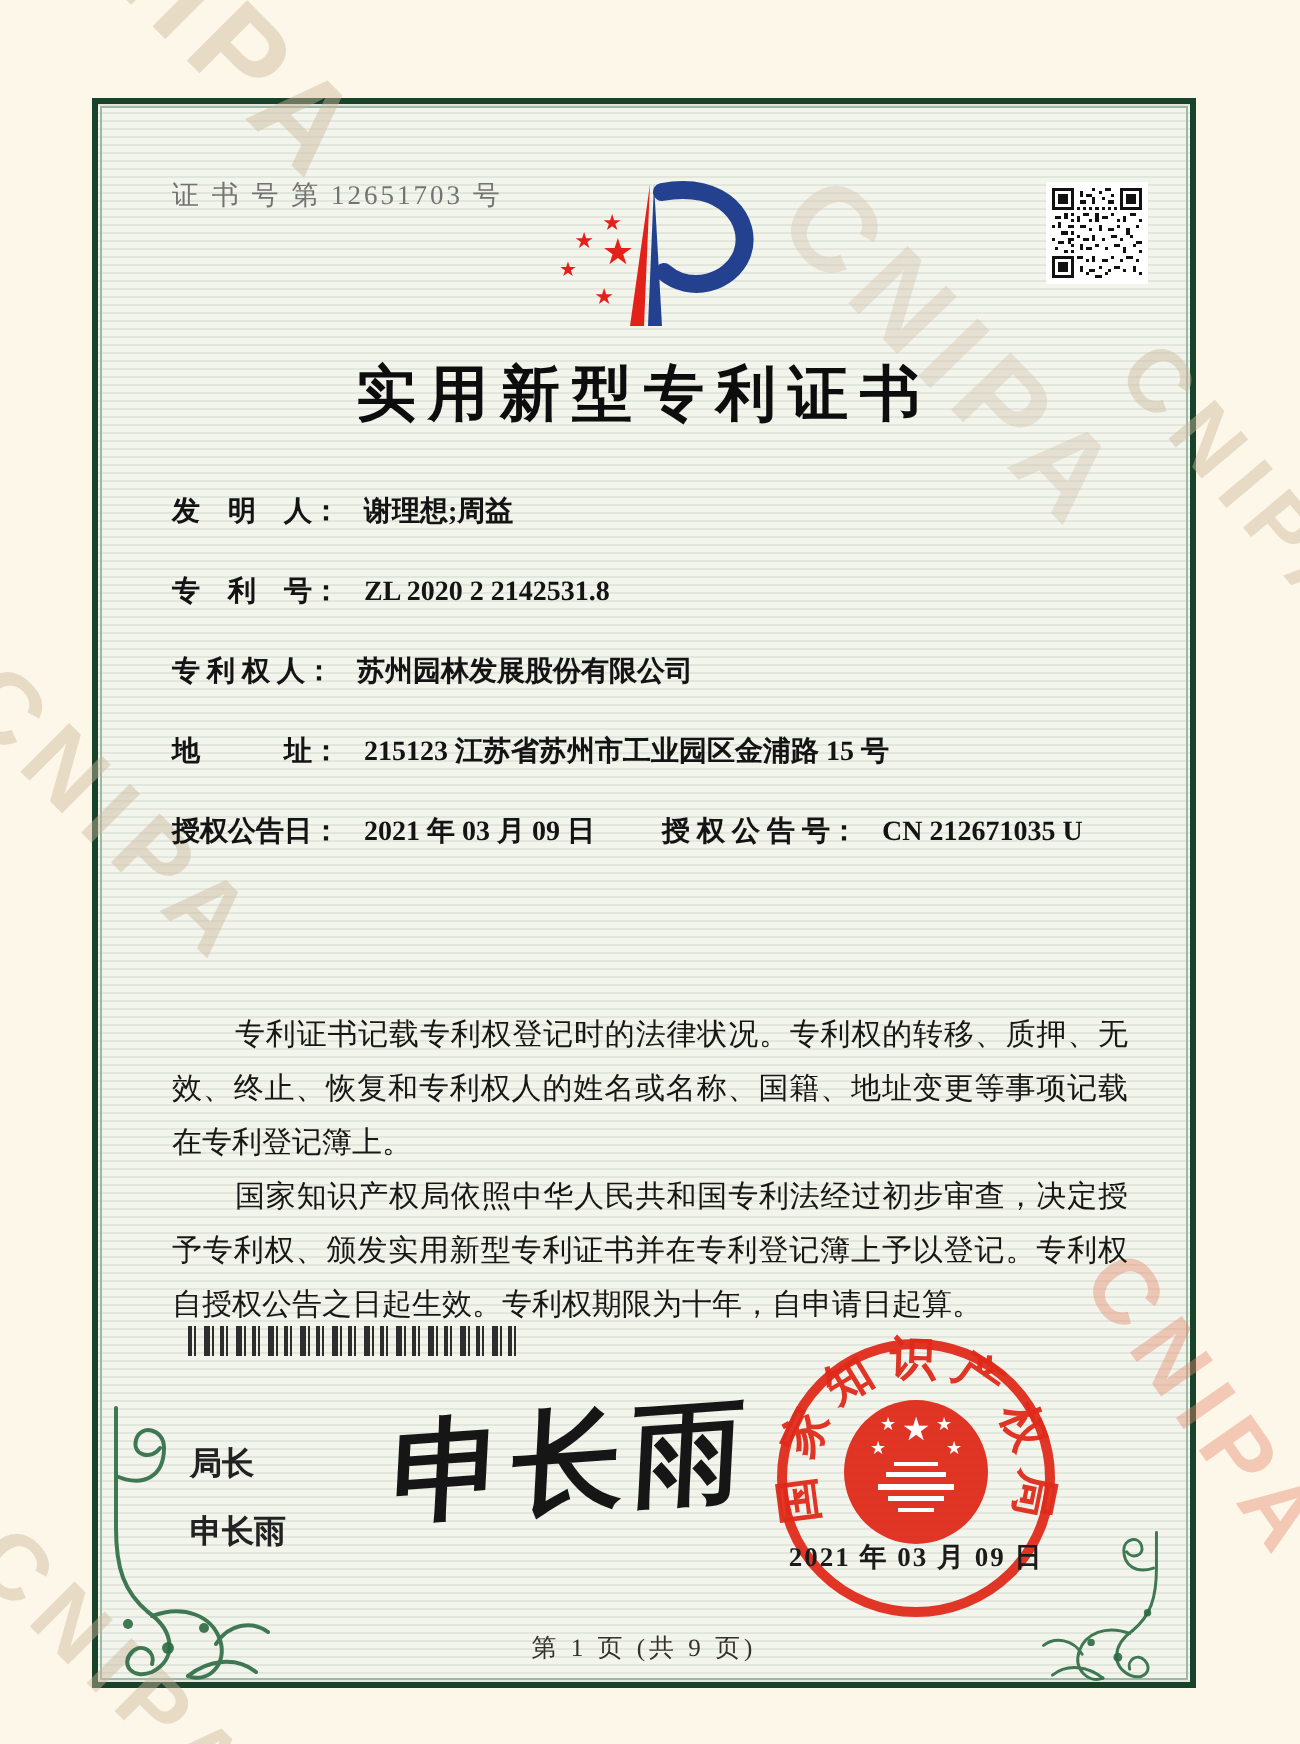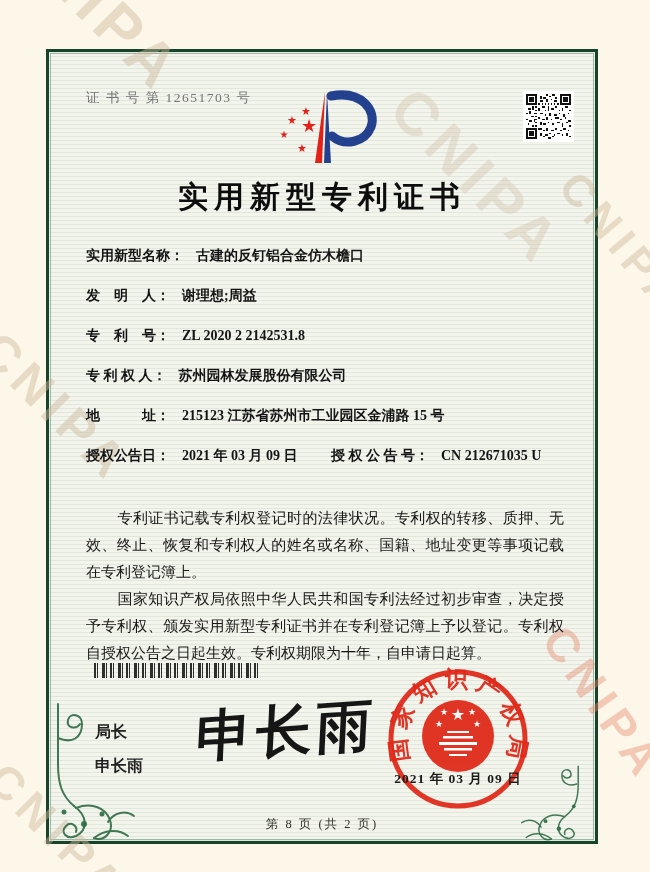--- a/index.html
+++ b/index.html
@@ -112,23 +112,20 @@
           <rect x="1" y="23" width="5" height="5" fill="#fff"></rect>
           <rect x="2" y="24" width="3" height="3"></rect>
         <path d="M8 6h1v1H8zM10 6h1v1h-1zM12 6h1v1h-1zM14 6h1v1h-1zM16 6h1v1h-1zM18 6h1v1h-1zM20 6h1v1h-1zM6 8h1v1H6zM6 10h1v1H6zM6 12h1v1H6zM6 14h1v1H6zM6 16h1v1H6zM6 18h1v1H6zM6 20h1v1H6z"></path>
         <path d="M9 1h1v2H9zM11 2h2v1h-2zM13 0h1v1h-1zM15 1h1v1h-1zM17 0h2v1h-2zM19 2h1v1h-1zM9 4h2v1H9zM13 3h1v2h-1zM16 3h1v1h-1zM18 4h2v1h-2zM1 9h2v1H1zM4 8h1v2H4zM0 12h1v1H0zM2 11h1v2H2zM5 12h1v1H5zM3 14h2v1H3zM0 16h1v1H0zM2 17h2v1H2zM5 16h1v2H5zM1 19h1v1H1zM4 20h1v1H4zM8 9h1v2H8zM10 8h2v1h-2zM12 10h1v1h-1zM14 8h1v3h-1zM16 9h2v1h-2zM19 8h1v1h-1zM21 10h1v1h-1zM23 9h1v2h-1zM25 8h2v1h-2zM28 10h1v1h-1zM9 12h2v1H9zM12 13h1v1h-1zM15 12h1v2h-1zM18 13h2v1h-2zM21 12h1v1h-1zM24 13h1v2h-1zM27 12h1v1h-1zM8 15h1v1H8zM10 16h2v1h-2zM13 15h1v2h-1zM16 16h1v1h-1zM19 15h2v1h-2zM22 16h1v1h-1zM25 15h1v1h-1zM27 17h2v1h-2zM9 18h1v2H9zM11 19h2v1h-2zM14 18h1v1h-1zM17 19h1v1h-1zM20 18h2v1h-2zM23 19h1v2h-1zM26 18h1v1h-1zM28 20h1v1h-1zM8 22h2v1H8zM11 23h1v1h-1zM13 22h1v2h-1zM16 23h2v1h-2zM19 22h1v1h-1zM22 23h1v1h-1zM24 22h2v1h-2zM27 23h1v1h-1zM9 25h1v2H9zM12 26h2v1h-2zM15 25h1v1h-1zM18 26h1v1h-1zM20 25h2v1h-2zM23 26h1v1h-1zM26 25h1v2h-1zM28 27h1v1h-1zM11 27h1v1h-1zM14 28h2v1h-2zM17 27h1v1h-1z"></path>
       </g>
     </svg>
 
     <div class="title">实用新型专利证书</div>
 
     <div class="fields">
-      <div class="row">
-        <span class="lbl">实用新型名称：</span><span class="val">古建的反钉铝合金仿木檐口</span>
-      </div>
       <div class="row">
         <span class="lbl">发　明　人：</span><span class="val">谢理想;周益</span>
       </div>
       <div class="row">
         <span class="lbl">专　利　号：</span><span class="val">ZL 2020 2 2142531.8</span>
       </div>
       <div class="row">
         <span class="lbl">专 利 权 人：</span><span class="val">苏州园林发展股份有限公司</span>
       </div>
       <div class="row">
@@ -173,21 +170,21 @@
           <rect x="64" y="67" width="22" height="2"></rect>
           <rect x="60" y="72" width="30" height="2.5"></rect>
           <rect x="56" y="78" width="38" height="3"></rect>
           <rect x="61" y="84" width="28" height="2.5"></rect>
           <rect x="66" y="90" width="18" height="2"></rect>
         </g>
       </g>
     </svg>
     <div class="seal-date">2021 年 03 月 09 日</div>
 
-    <div class="footer">第 8 页 (共 2 页)</div>
+    <div class="footer">第 1 页 (共 9 页)</div>
 
     <svg class="orn orn-bl" viewBox="0 0 92 140">
       <g stroke="#2e6b44" fill="none" stroke-width="2" stroke-linecap="round" opacity="0.9">
         <path d="M8 2 v60 c0 20 4 32 16 42"></path>
         <path d="M8 36 c14 6 24 0 24 -14 c0 -10 -12 -12 -14 -4 c-2 8 8 10 12 4"></path>
         <path d="M24 104 c14 10 14 24 2 30 c-10 4 -16 -4 -10 -10 c5 -5 12 0 10 6"></path>
         <path d="M26 106 c16 -6 30 0 34 12 c4 12 -6 22 -16 18"></path>
         <path d="M44 136 c10 -8 24 -10 34 -2"></path>
         <path d="M58 120 c6 -10 18 -12 26 -6"></path>
       </g>

